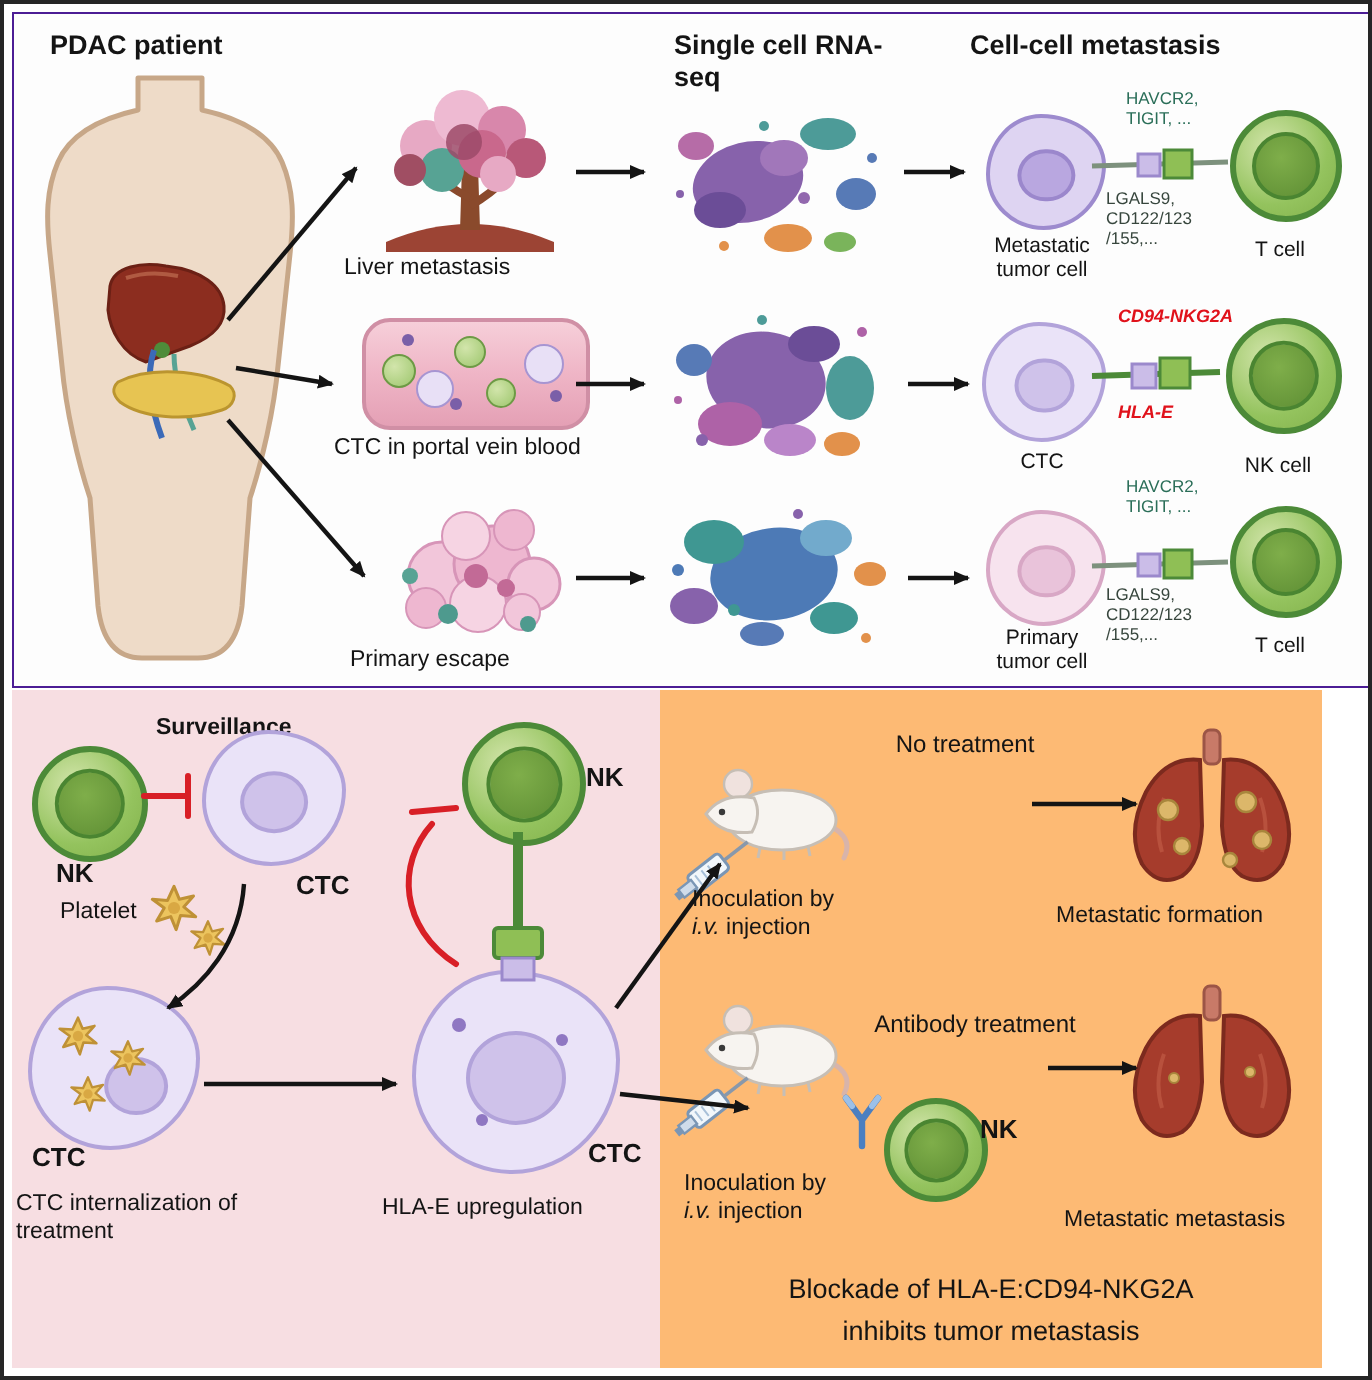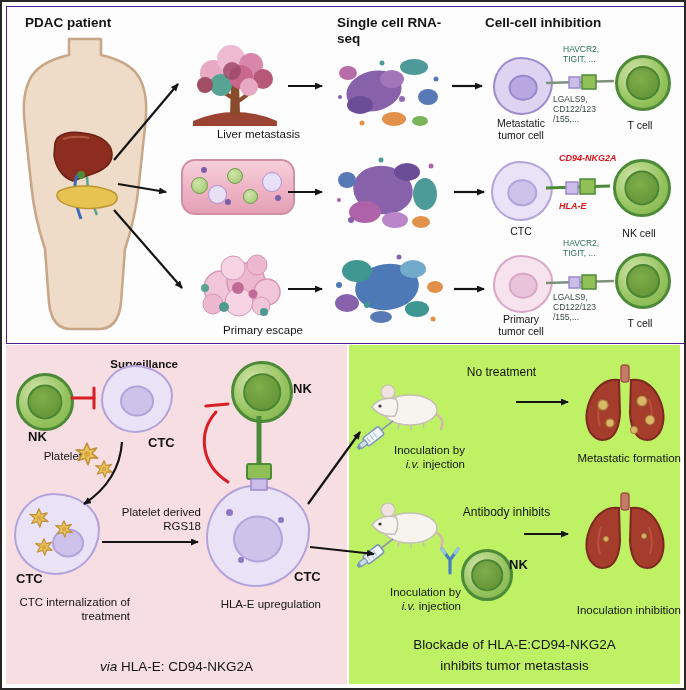--- a/index.html
+++ b/index.html
@@ -1,25 +1,25 @@
 <!DOCTYPE html>
 <html><head>
 <meta charset="utf-8">
 <style>
   html,body{margin:0;padding:0;background:#ffffff;}
   .canvas{position:relative;width:686px;height:690px;background:#ffffff;border:2px solid #262626;box-sizing:border-box;
           font-family:"Liberation Sans","DejaVu Sans",sans-serif;color:#141414;overflow:hidden;}
   .abs{position:absolute;}
   .panel-top{left:4px;top:4px;width:674px;height:336px;background:#fdfdfd;border:1px solid #4c1d95;padding-left:29px;}
   .panel-pink{left:4px;top:343px;width:341px;height:339px;background:#f7dee2;}
-  .panel-green{left:347px;top:343px;width:331px;height:339px;background:#bef264;}
+  .panel-green{left:328px;top:343px;width:331px;height:339px;background:#fdba74;}
   .overlay{left:0;top:0;pointer-events:none;z-index:6;}
   .bold-title{font-weight:bold;font-size:13.5px;line-height:1.2;}
   .center{text-align:left;}
-  .label{font-size:11.5px;line-height:1.25;text-align:right;}
+  .label{font-size:11.5px;line-height:1.25;text-align:left;}
   .label12{font-size:12px;line-height:1.25;text-align:center;}
   .cellname{font-size:10.5px;line-height:1.15;text-align:center;}
   .gene{font-size:8.5px;line-height:1.15;}
   .gene.teal{color:#2a6e58;}
   .gene.dark{color:#37463d;}
   .gene.red{color:#e0121b;font-weight:bold;font-size:9px;font-style:italic;}
   .boldname{font-weight:bold;font-size:13px;}
   .caption{font-size:13.5px;text-align:center;line-height:1.2;}
   .cell-green{border-radius:50%;background:radial-gradient(circle at 35% 32%,#d3e5ab,#94c35e 60%,#82b14b);border:3px solid #4c8a38;}
   .cell-green .nuc{position:absolute;left:50%;top:50%;transform:translate(-50%,-50%);width:60%;height:60%;border-radius:50%;
@@ -107,20 +107,21 @@
     <div class="abs vein" style="left:174px;top:152px;width:110px;height:52px;">
       <span class="vcell g" style="left:8px;top:16px;width:15px;height:15px;"></span>
       <span class="vcell g" style="left:44px;top:7px;width:14px;height:14px;"></span>
       <span class="vcell g" style="left:60px;top:28px;width:13px;height:13px;"></span>
       <span class="vcell p" style="left:25px;top:24px;width:17px;height:17px;"></span>
       <span class="vcell p" style="left:79px;top:11px;width:18px;height:18px;"></span>
       <span class="vdot" style="left:42px;top:38px;"></span>
       <span class="vdot" style="left:92px;top:34px;"></span>
       <span class="vdot" style="left:18px;top:6px;"></span>
     </div>
+    <div class="abs label" style="left:160px;top:210px;width:135px;">CTC in portal vein blood</div>
 
     <svg class="abs" style="left:184px;top:243px;" width="95" height="70" viewBox="0 0 95 70">
       <circle cx="30" cy="38" r="17" fill="#f2c6da" stroke="#d795b8" stroke-width="1.5"></circle>
       <circle cx="55" cy="32" r="19" fill="#eeb7d0" stroke="#d795b8" stroke-width="1.5"></circle>
       <circle cx="76" cy="42" r="13" fill="#f2c6da" stroke="#d795b8" stroke-width="1.5"></circle>
       <circle cx="42" cy="18" r="12" fill="#f6d4e3" stroke="#d795b8"></circle>
       <circle cx="66" cy="15" r="10" fill="#eeb7d0" stroke="#d795b8"></circle>
       <circle cx="22" cy="54" r="10" fill="#eeb7d0" stroke="#d795b8"></circle>
       <circle cx="48" cy="52" r="14" fill="#f6d4e3" stroke="#d795b8"></circle>
       <circle cx="70" cy="56" r="9" fill="#f2c6da" stroke="#d795b8"></circle>
@@ -177,21 +178,21 @@
         <ellipse cx="92" cy="64" rx="12" ry="8" fill="#2f8f8a"></ellipse>
         <ellipse cx="56" cy="72" rx="11" ry="6" fill="#4a6fb0"></ellipse>
         <ellipse cx="110" cy="42" rx="8" ry="6" fill="#e0883c"></ellipse>
         <circle cx="14" cy="40" r="3" fill="#3f6fb0"></circle>
           <circle cx="74" cy="12" r="2.5" fill="#7e55a5"></circle>
         <circle cx="108" cy="74" r="2.5" fill="#e0883c"></circle>
           <circle cx="42" cy="60" r="3" fill="#2f8f8a"></circle>
       </g>
     </svg>
 
-    <div class="abs bold-title center" style="left:478px;top:8px;width:185px;">Cell-cell inhibition</div>
+    <div class="abs bold-title center" style="left:478px;top:8px;width:185px;">Cell-cell metastasis</div>
 
     <div class="abs blob" style="left:486px;top:50px;width:56px;height:54px;">
       <div class="nuc"></div>
     </div>
     <div class="abs cell-green" style="left:608px;top:48px;width:50px;height:50px;">
       <div class="nuc"></div>
     </div>
     <div class="abs gene teal center" style="left:556px;top:38px;width:56px;">HAVCR2, TIGIT, ...</div>
     <div class="abs gene dark center" style="left:546px;top:88px;width:56px;">LGALS9, CD122/123 /155,...</div>
     <div class="abs cellname" style="left:482px;top:110px;width:64px;">Metastatic tumor cell</div>
@@ -248,37 +249,35 @@
       <svg class="abs" style="left:38px;top:24px;" width="20" height="20" viewBox="0 0 24 24">
           <use href="#platelet-shape"></use>
         </svg>
       <svg class="abs" style="left:18px;top:42px;" width="20" height="20" viewBox="0 0 24 24">
           <use href="#platelet-shape"></use>
         </svg>
     </div>
     <div class="abs boldname" style="left:10px;top:226px;">CTC</div>
     <div class="abs label" style="left:2px;top:250px;width:122px;">CTC internalization of treatment</div>
 
-    <div class="abs label" style="left:95px;top:160px;width:100px;">Platelet derived RGS18</div>
 
     <div class="abs blob lav" style="left:200px;top:140px;width:100px;height:98px;">
       <div class="nuc" style="width:46%;height:44%;"></div>
       <span class="dotg" style="left:18px;top:22px;width:7px;height:7px;"></span>
       <span class="dotg" style="left:70px;top:30px;width:6px;height:6px;"></span>
       <span class="dotg" style="left:30px;top:70px;width:6px;height:6px;"></span>
     </div>
     <div class="abs boldname" style="left:288px;top:224px;">CTC</div>
     <div class="abs label" style="left:185px;top:252px;width:130px;">HLA-E upregulation</div>
 
     <div class="abs cell-green" style="left:225px;top:16px;width:56px;height:56px;">
       <div class="nuc"></div>
     </div>
     <div class="abs boldname" style="left:287px;top:36px;">NK</div>
 
-    <div class="abs caption" style="left:0;top:314px;width:341px;"><i>via</i><span> HLA-E: CD94-NKG2A</span></div>
   </div>
 
   <div class="abs panel-green">
     <svg class="abs" style="left:17px;top:28px;" width="80" height="58" viewBox="0 0 80 58">
         <use href="#mouse-shape"></use>
       </svg>
     <div class="abs syringe" style="left:4px;top:76px;">
       <svg width="48" height="26" viewBox="0 0 48 26">
           <use href="#syringe-shape"></use>
         </svg>
@@ -296,35 +295,35 @@
     <div class="abs label" style="left:16px;top:98px;width:100px;"><span>Inoculation by</span><br><i>i.v.</i><span> injection</span></div>
 
     <svg class="abs" style="left:17px;top:146px;" width="80" height="58" viewBox="0 0 80 58">
         <use href="#mouse-shape"></use>
       </svg>
     <div class="abs syringe" style="left:4px;top:194px;">
       <svg width="48" height="26" viewBox="0 0 48 26">
           <use href="#syringe-shape"></use>
         </svg>
     </div>
-    <div class="abs label12" style="left:100px;top:160px;width:115px;">Antibody inhibits</div>
+    <div class="abs label12" style="left:100px;top:160px;width:115px;">Antibody treatment</div>
     <svg class="abs" style="left:86px;top:200px;" width="30" height="30" viewBox="0 0 30 30">
       <path d="M15 28 L15 15 M15 15 L7 4 M15 15 L23 4" stroke="#4a7fc1" stroke-width="3.2" stroke-linecap="round" fill="none"></path>
       <path d="M7 4 L10 8 M23 4 L20 8" stroke="#9cc0e8" stroke-width="3" stroke-linecap="round"></path>
     </svg>
     <div class="abs cell-green" style="left:112px;top:204px;width:46px;height:46px;">
       <div class="nuc"></div>
     </div>
     <div class="abs boldname" style="left:160px;top:212px;">NK</div>
     <svg class="abs" style="left:230px;top:146px;" width="92" height="84" viewBox="0 0 92 84">
       <use href="#lungs-shape"></use>
       <circle cx="27" cy="48" r="2.5" fill="#dcb76a" stroke="#a8863c" stroke-width="1"></circle>
       <circle cx="65" cy="45" r="2.5" fill="#dcb76a" stroke="#a8863c" stroke-width="1"></circle>
     </svg>
-    <div class="abs label" style="left:202px;top:258px;width:130px;">Inoculation inhibition</div>
+    <div class="abs label" style="left:202px;top:258px;width:130px;">Metastatic metastasis</div>
     <div class="abs label" style="left:12px;top:240px;width:100px;"><span>Inoculation by</span><br><i>i.v.</i><span> injection</span></div>
 
     <div class="abs caption" style="left:0;top:292px;width:331px;">Blockade of HLA-E:CD94-NKG2A</div>
     <div class="abs caption" style="left:0;top:313px;width:331px;">inhibits tumor metastasis</div>
   </div>
 
   <svg class="abs overlay" width="686" height="690" viewBox="0 0 686 690">
     <defs>
       <marker id="ah" markerWidth="9" markerHeight="8" refX="7" refY="3.5" orient="auto" markerUnits="userSpaceOnUse">
         <path d="M0,0 L8,3.5 L0,7 Z" fill="#141414"></path>

